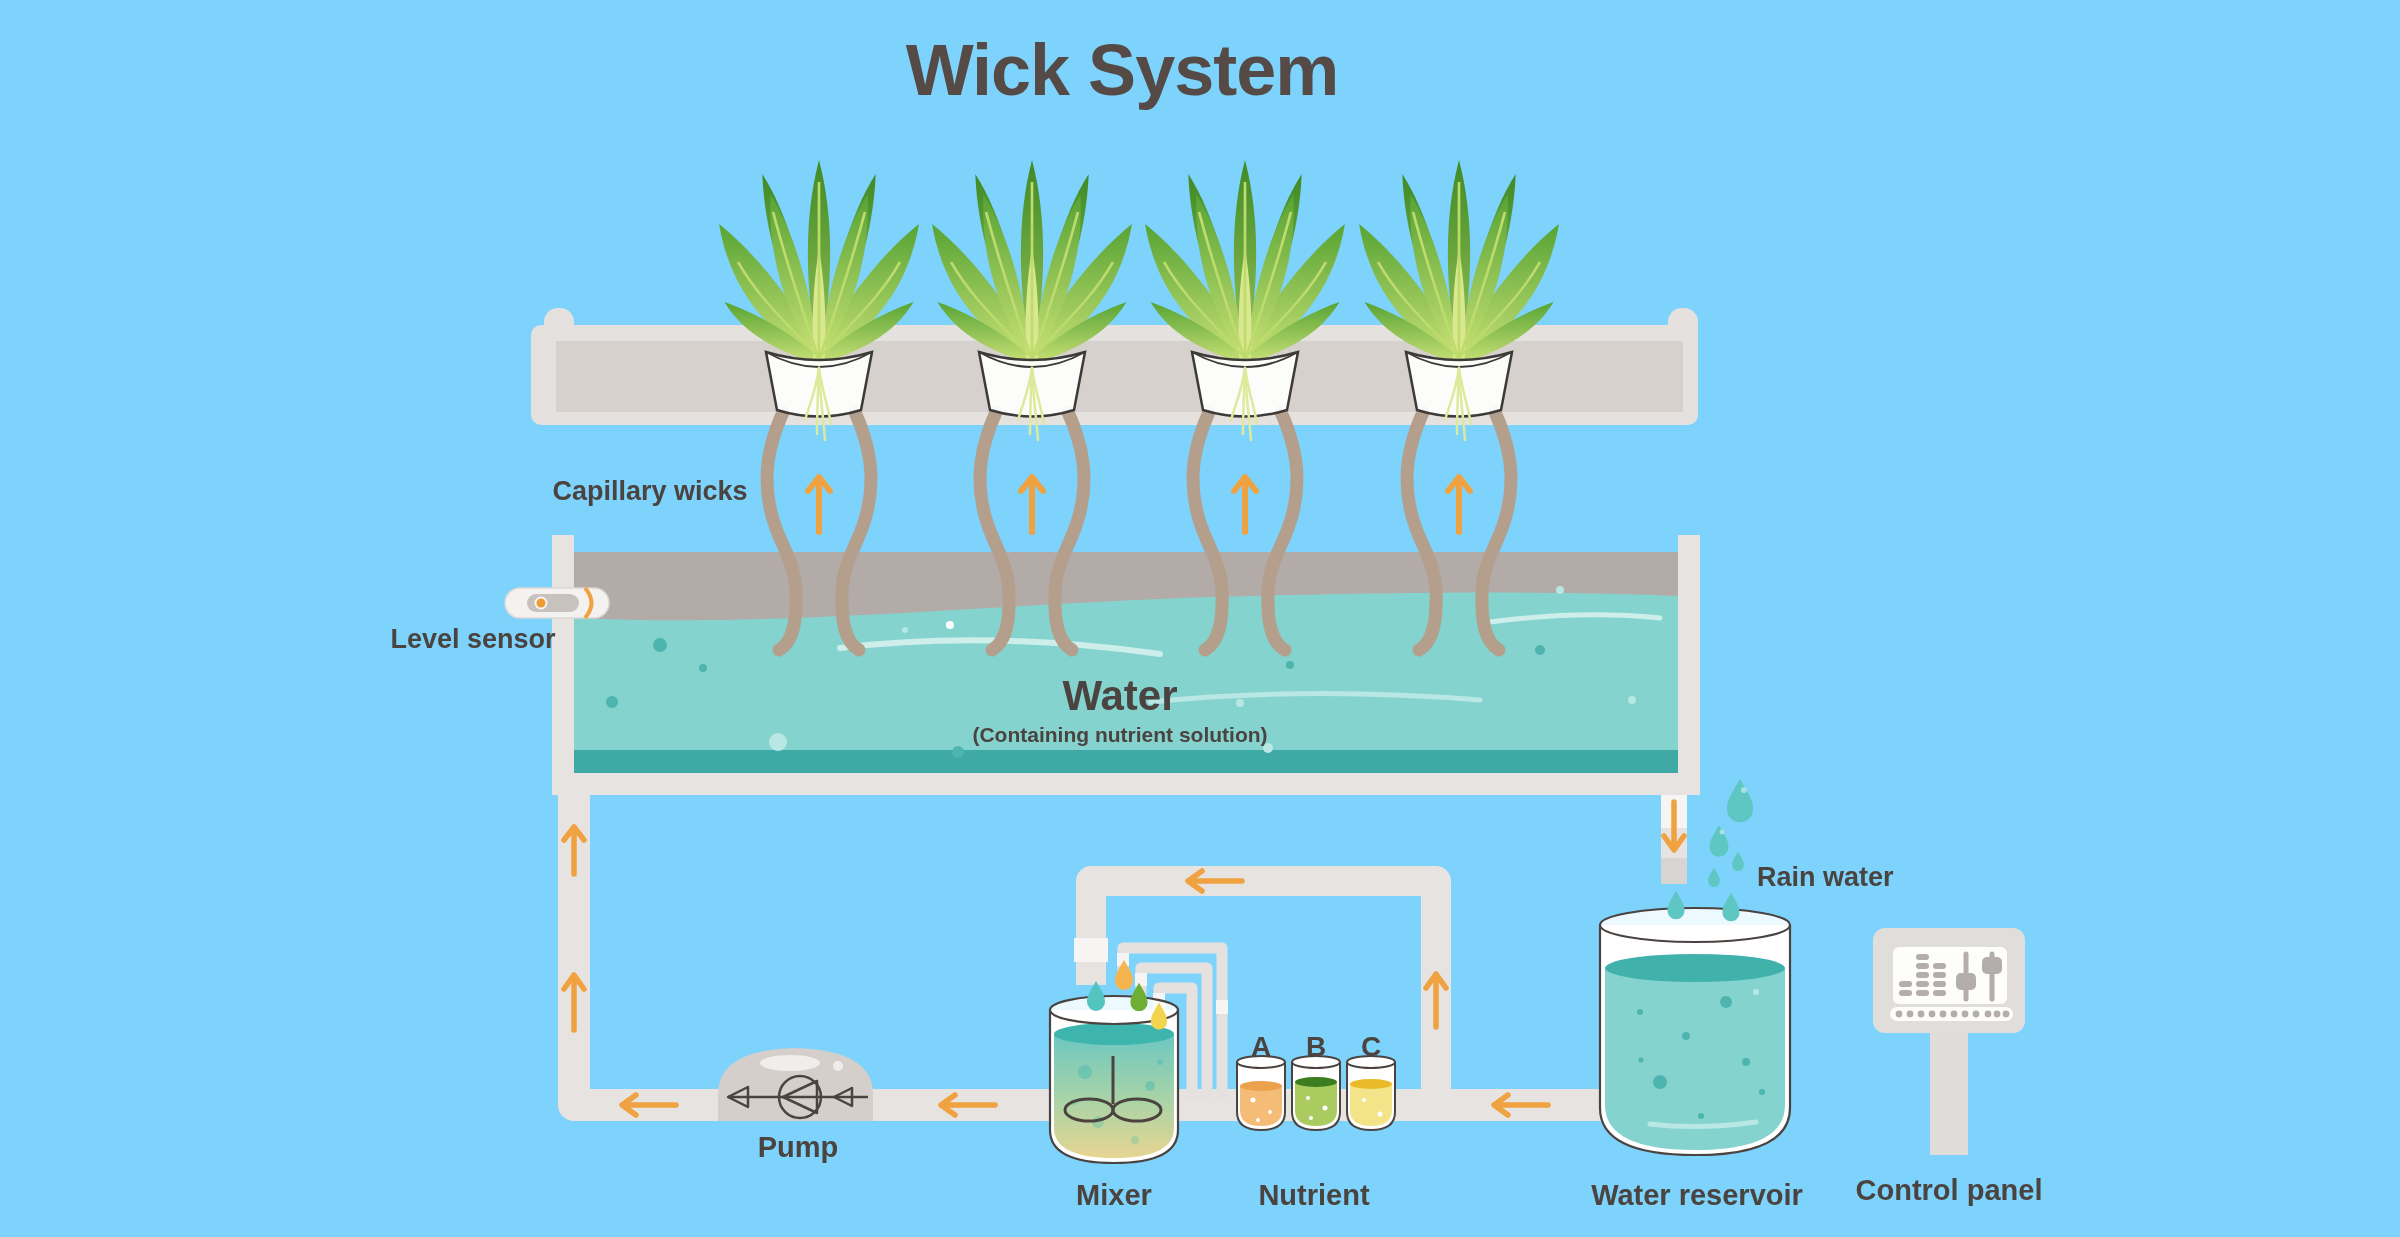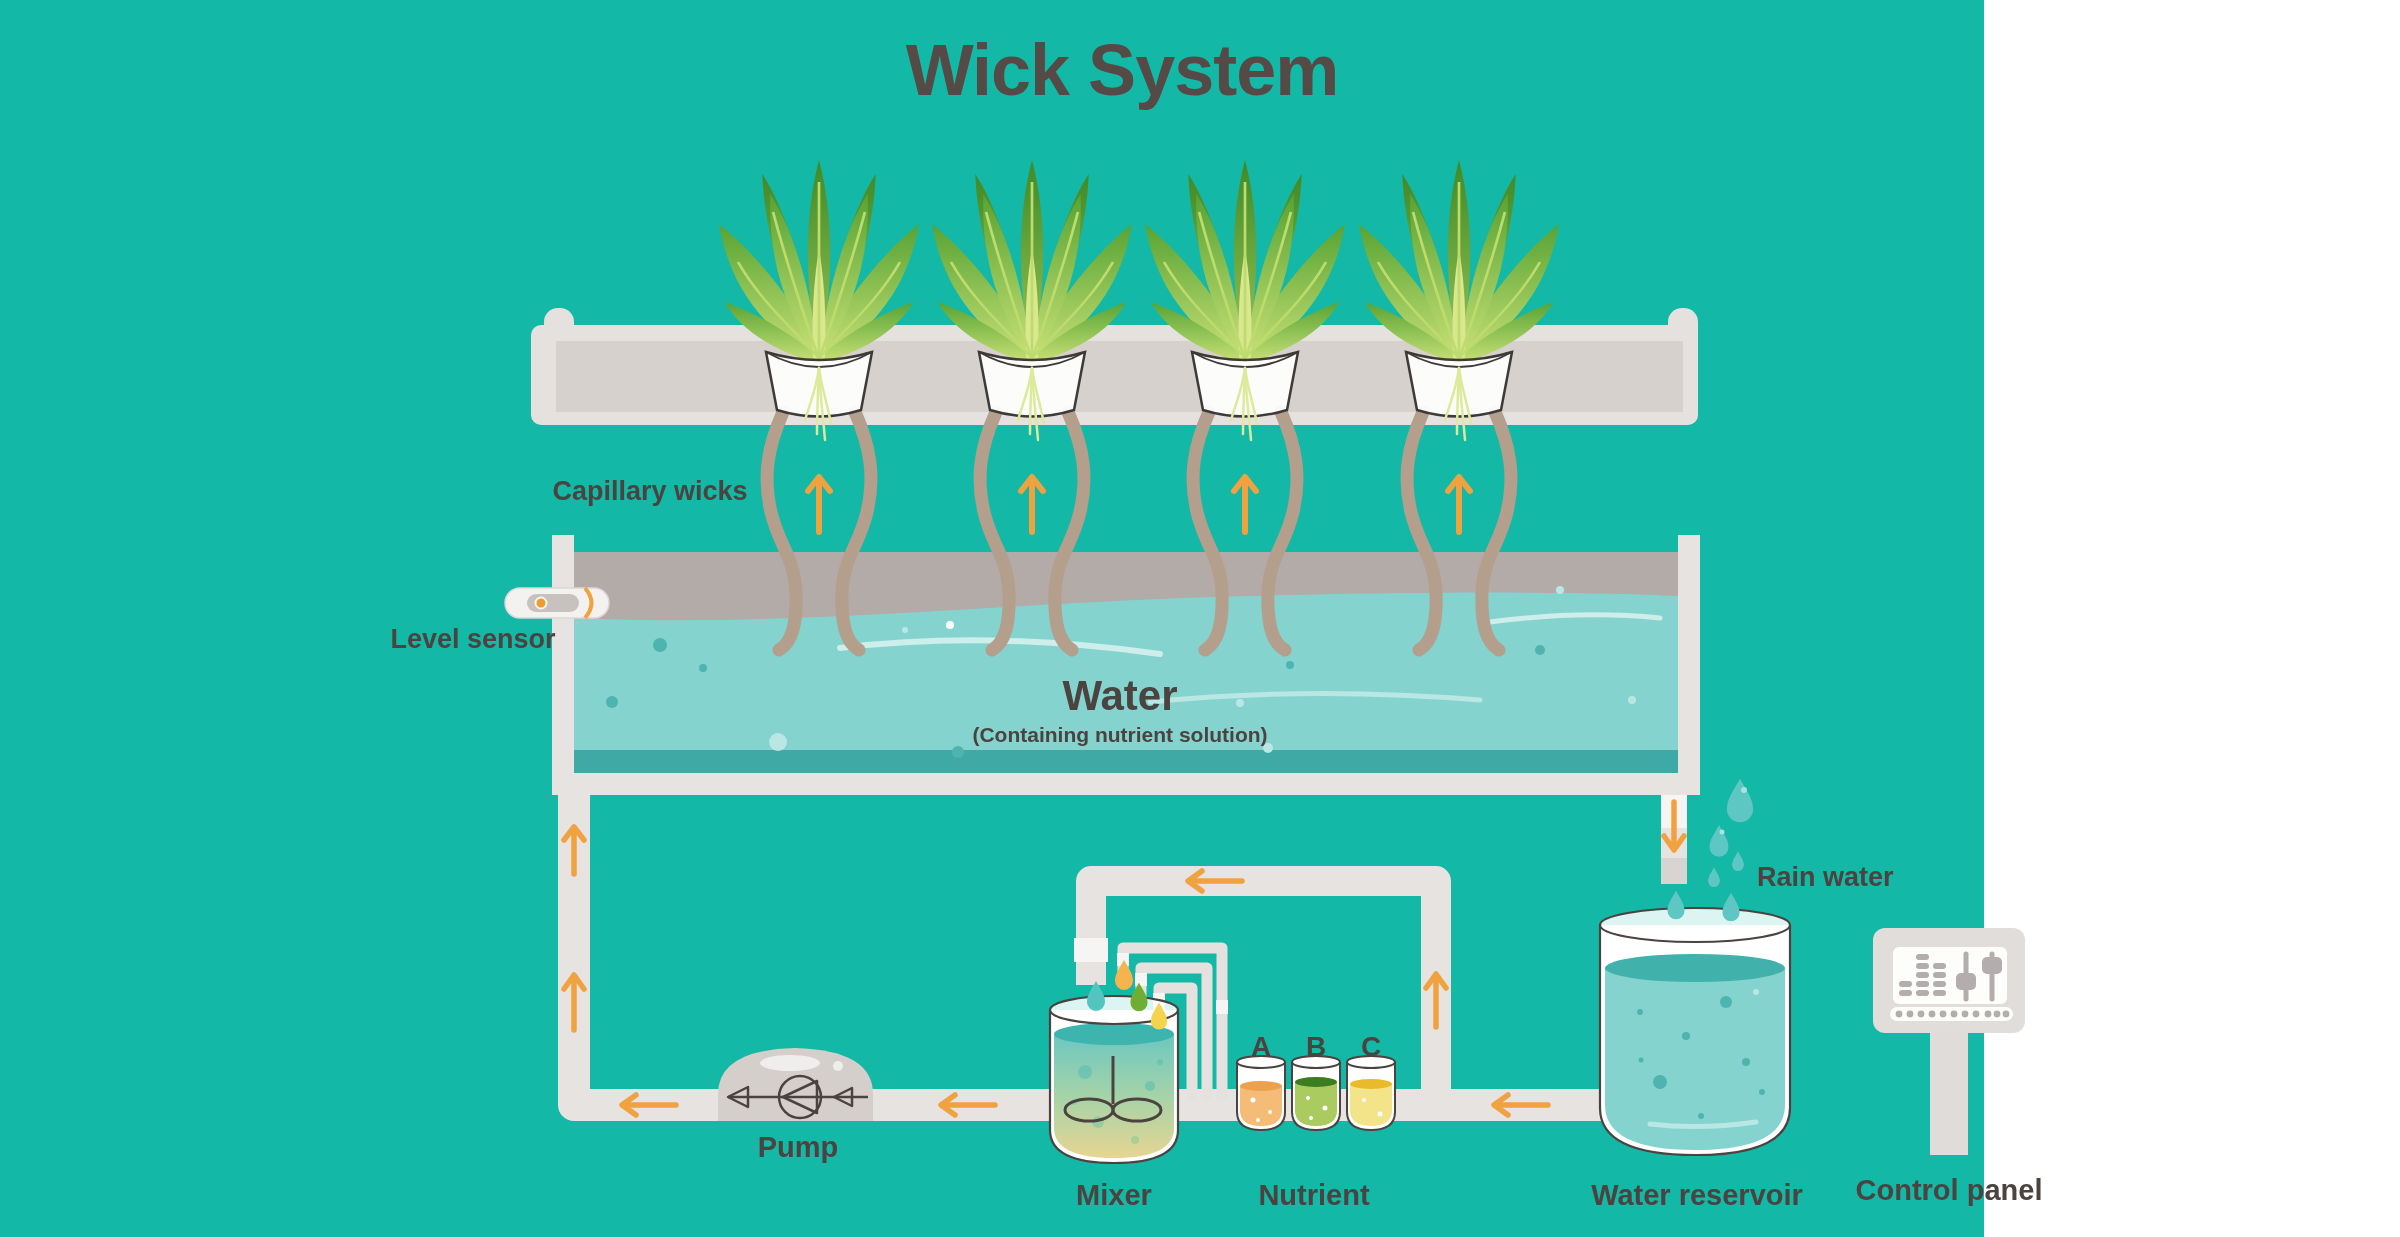--- a/index.html
+++ b/index.html
@@ -1,16 +1,16 @@
 <!DOCTYPE html>
 <html><head>
 <meta charset="utf-8">
 <style>
   html,body{margin:0;padding:0;background:#ffffff;}
-  .stage{width:1984px;height:1237px;position:relative;background:#14b8a6;}
+  .stage{width:2400px;height:1237px;position:relative;background:#7dd3fc;}
   svg{display:block;}
   .lbl{font-family:"Liberation Sans", sans-serif;font-weight:bold;fill:#4a433f;}
   .title{font-family:"Liberation Sans", sans-serif;font-weight:bold;fill:#554a45;letter-spacing:-1px;}
 </style>
 </head>
 <body>
 
 <div class="stage">
 <svg width="2400" height="1237" viewBox="0 0 2400 1237">
   <defs>

